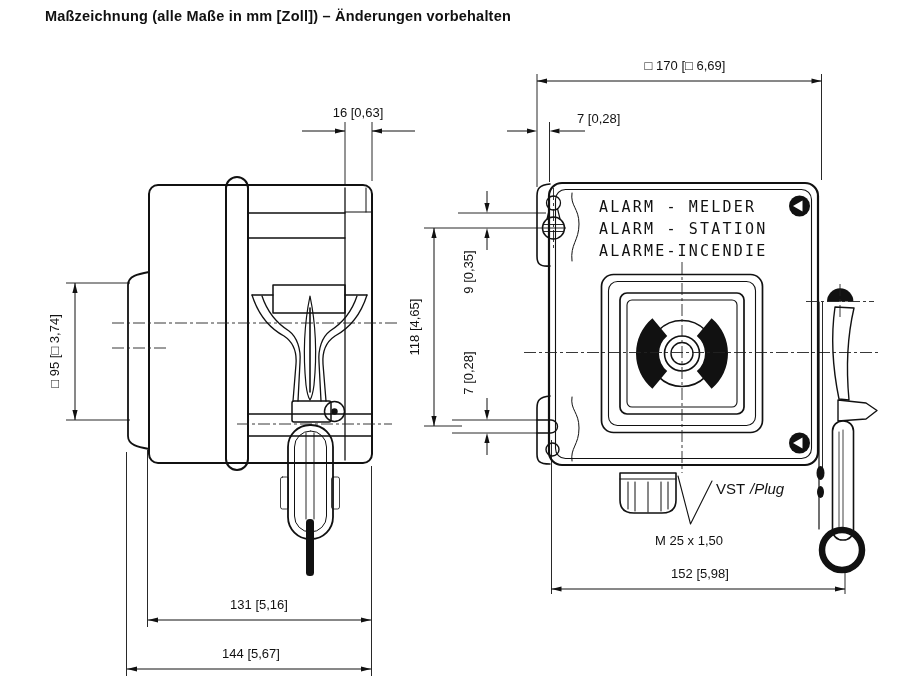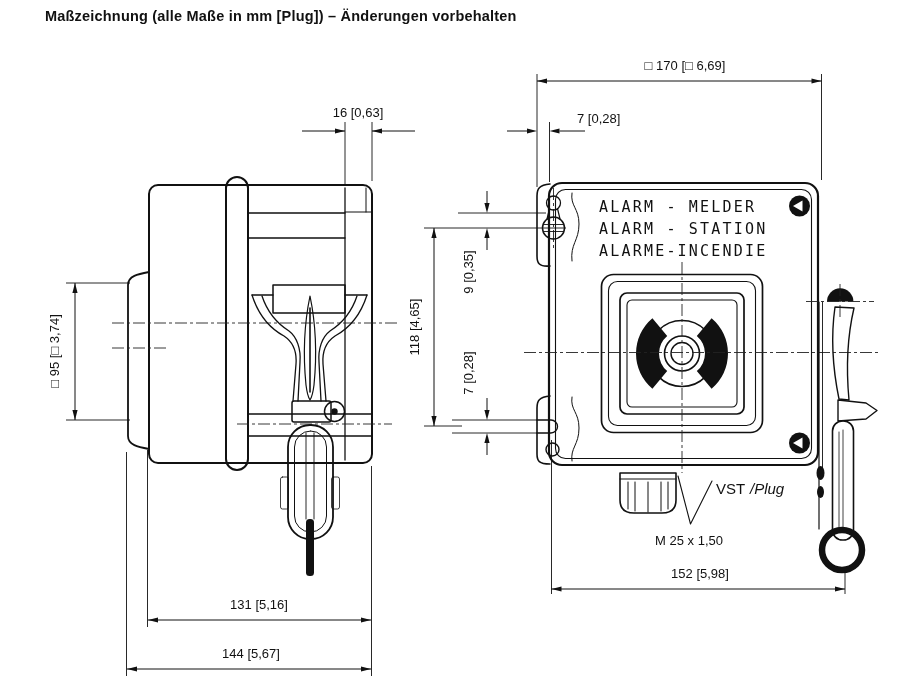--- a/index.html
+++ b/index.html
@@ -16,21 +16,21 @@
   .arr{fill:#111;stroke:none;}
   .dt{font-family:"Liberation Sans",sans-serif;font-size:13px;fill:#111;stroke:none;}
   .mono{font-family:"DejaVu Sans Mono",monospace;font-size:15px;letter-spacing:2.2px;
         fill:#111;stroke:none;}
   .it{font-style:italic;}
 </style>
 </head>
 <body>
 
 <div class="stage">
-  <div class="title">Maßzeichnung (alle Maße in mm [Plug]) – Änderungen vorbehalten</div>
+  <div class="title">Maßzeichnung (alle Maße in mm [Zoll]) – Änderungen vorbehalten</div>
 
   <svg width="917" height="691" viewBox="0 0 917 691">
 
     <g>
 
       <path class="ln" stroke-width="1.8" d="M149,272 C138,274 128,276 128,285 L128,436 C128,445 138,447 149,449"></path>
 
       <rect class="ln" stroke-width="2" fill="#fff" x="149" y="185" width="223" height="278" rx="9"></rect>
 
       <rect class="ln" stroke-width="2" fill="#fff" x="226" y="177" width="22" height="293" rx="11"></rect>

